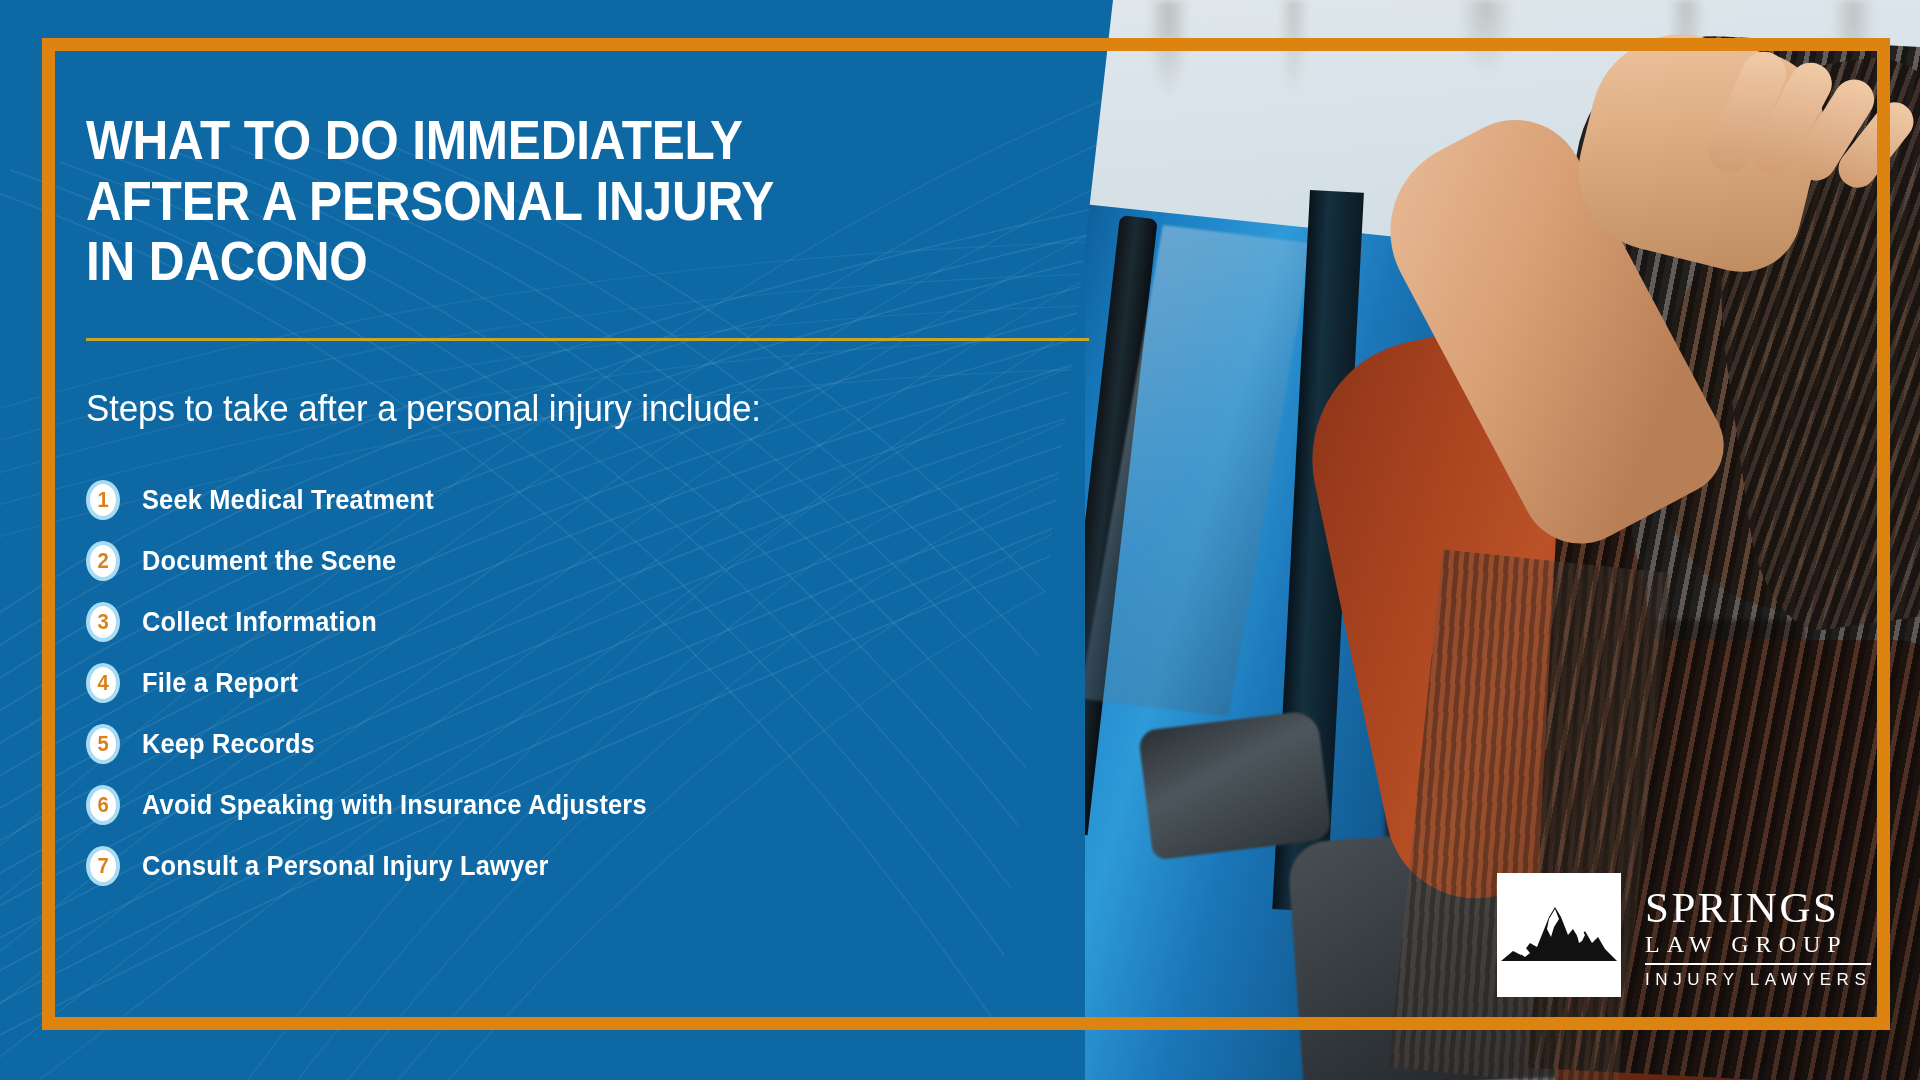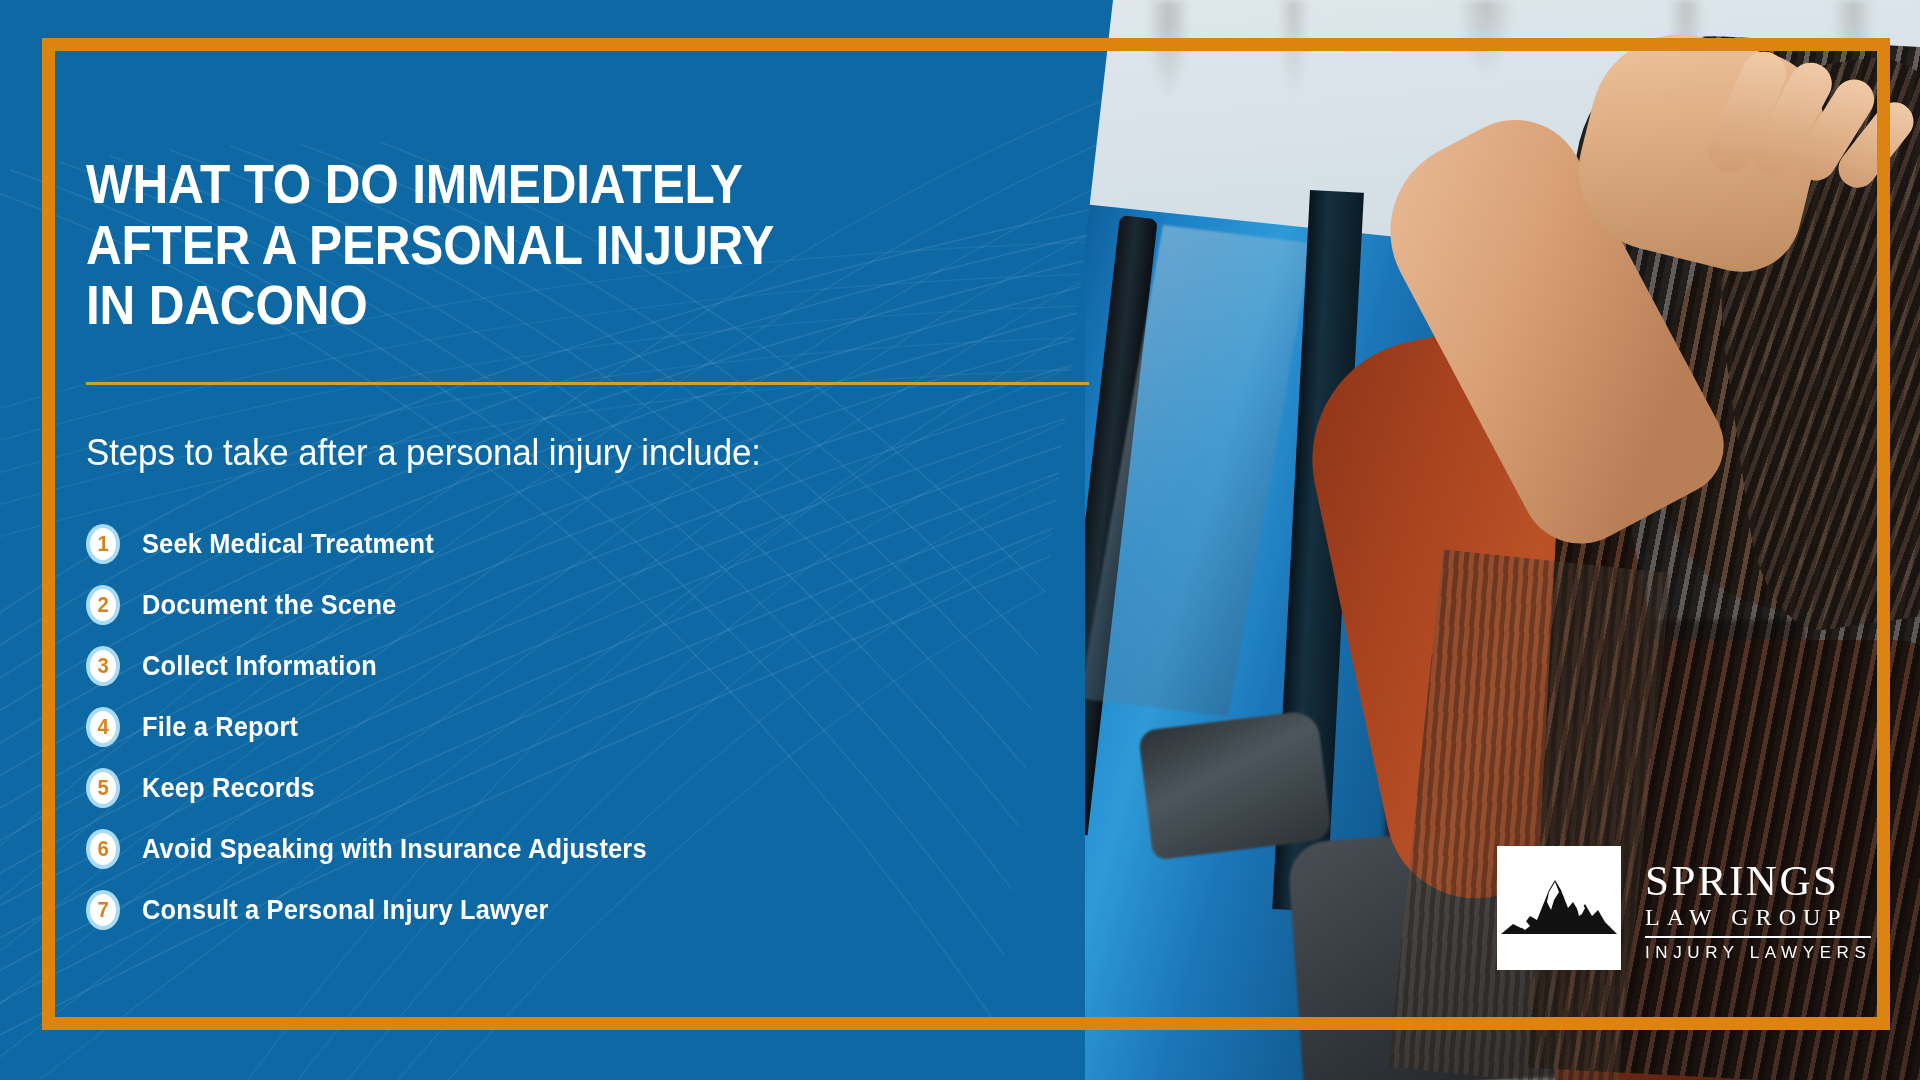--- a/index.html
+++ b/index.html
@@ -224,21 +224,20 @@
     box-sizing: border-box;
     border: 13px solid #DD8410;
     pointer-events: none;
   }
 
   
   .content {
     position: absolute;
     left: 86px; top: 110px;
     width: 960px;
-    margin-top: 44px;
   }
   .title {
     color: #ffffff;
     font-family: "Liberation Sans", sans-serif;
     font-weight: 700;
     font-size: 55px;
     line-height: 1.10;
     letter-spacing: -0.2px;
     transform: scaleX(0.90);
     transform-origin: left center;
@@ -308,21 +307,21 @@
     font-size: 27px;
     letter-spacing: 0.2px;
     transform: scaleX(0.94);
     transform-origin: left center;
     white-space: nowrap;
   }
 
   
   .logo {
     position: absolute;
-    left: 1497px; top: 846px;
+    left: 1497px; top: 873px;
     display: flex;
     align-items: stretch;
     z-index: 5;
   }
   .logo-mark {
     width: 124px; height: 124px;
     background: #ffffff;
     flex: none;
     display: block;
   }

